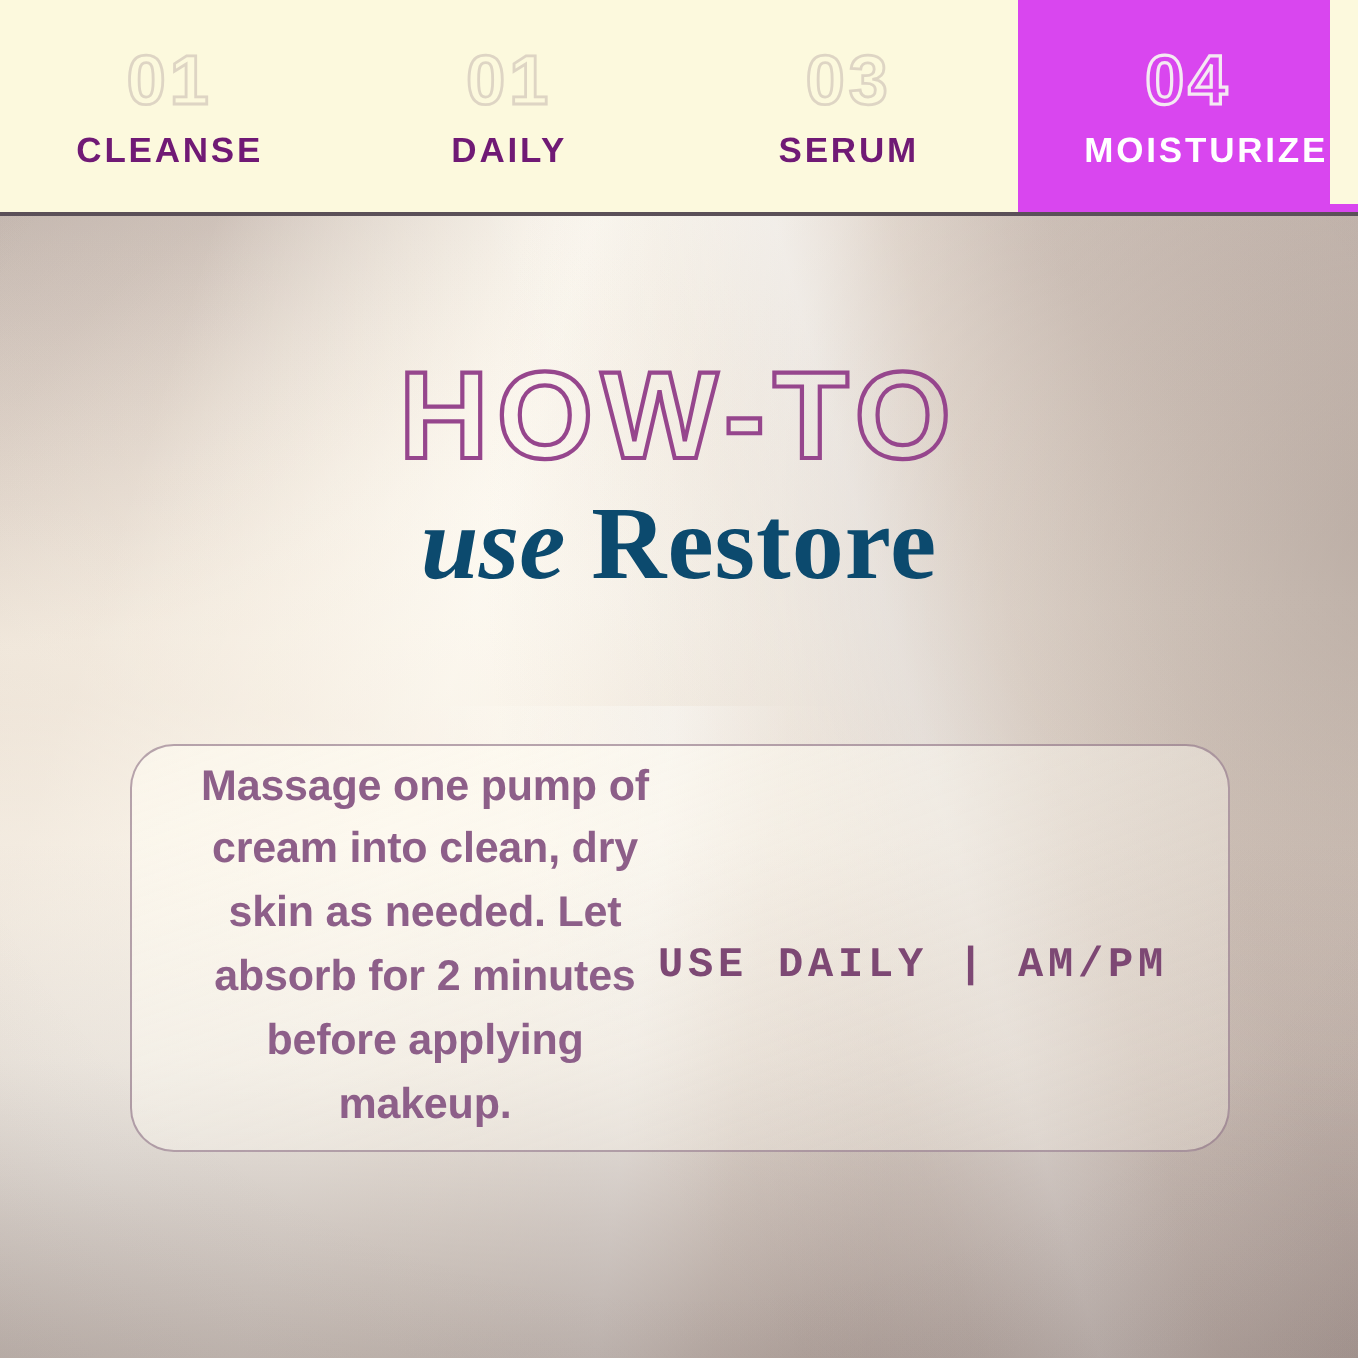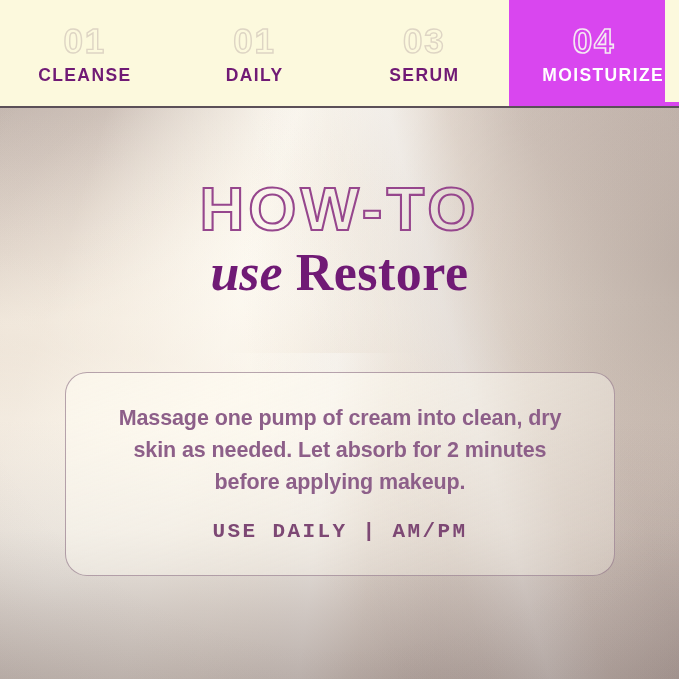--- a/index.html
+++ b/index.html
@@ -208,21 +208,21 @@
     line-height:1;
     color:transparent;
     -webkit-text-stroke:2.1px #96468d;
   }
 
   #headline-script {
     margin-top:6px;
     font-family:"Liberation Serif", serif;
     font-size:52px;
     line-height:1.05;
-    color:#701a75;
+    color:#0c4a6e;
     white-space:nowrap;
   }
   #headline-script .it {
     font-style:italic;
     font-weight:700;
     letter-spacing:0px;
   }
   #headline-script .up {
     font-style:normal;
     font-weight:700;
@@ -235,21 +235,21 @@
     left:65px; top:372px;
     width:550px; height:204px;
     border:1px solid rgba(126,95,118,0.55);
     border-radius:22px;
     background:linear-gradient(160deg,
         rgba(255,252,242,0.58) 0%,
         rgba(255,252,243,0.44) 42%,
         rgba(252,246,235,0.30) 100%);
     z-index:4;
     display:flex;
-    flex-direction:column;
+    flex-direction:row;
     align-items:center;
     justify-content:center;
     padding:14px 30px 16px;
   }
 
   #card-body {
     font-family:"Liberation Sans", sans-serif;
     font-size:21.5px;
     font-weight:700;
     line-height:1.48;

